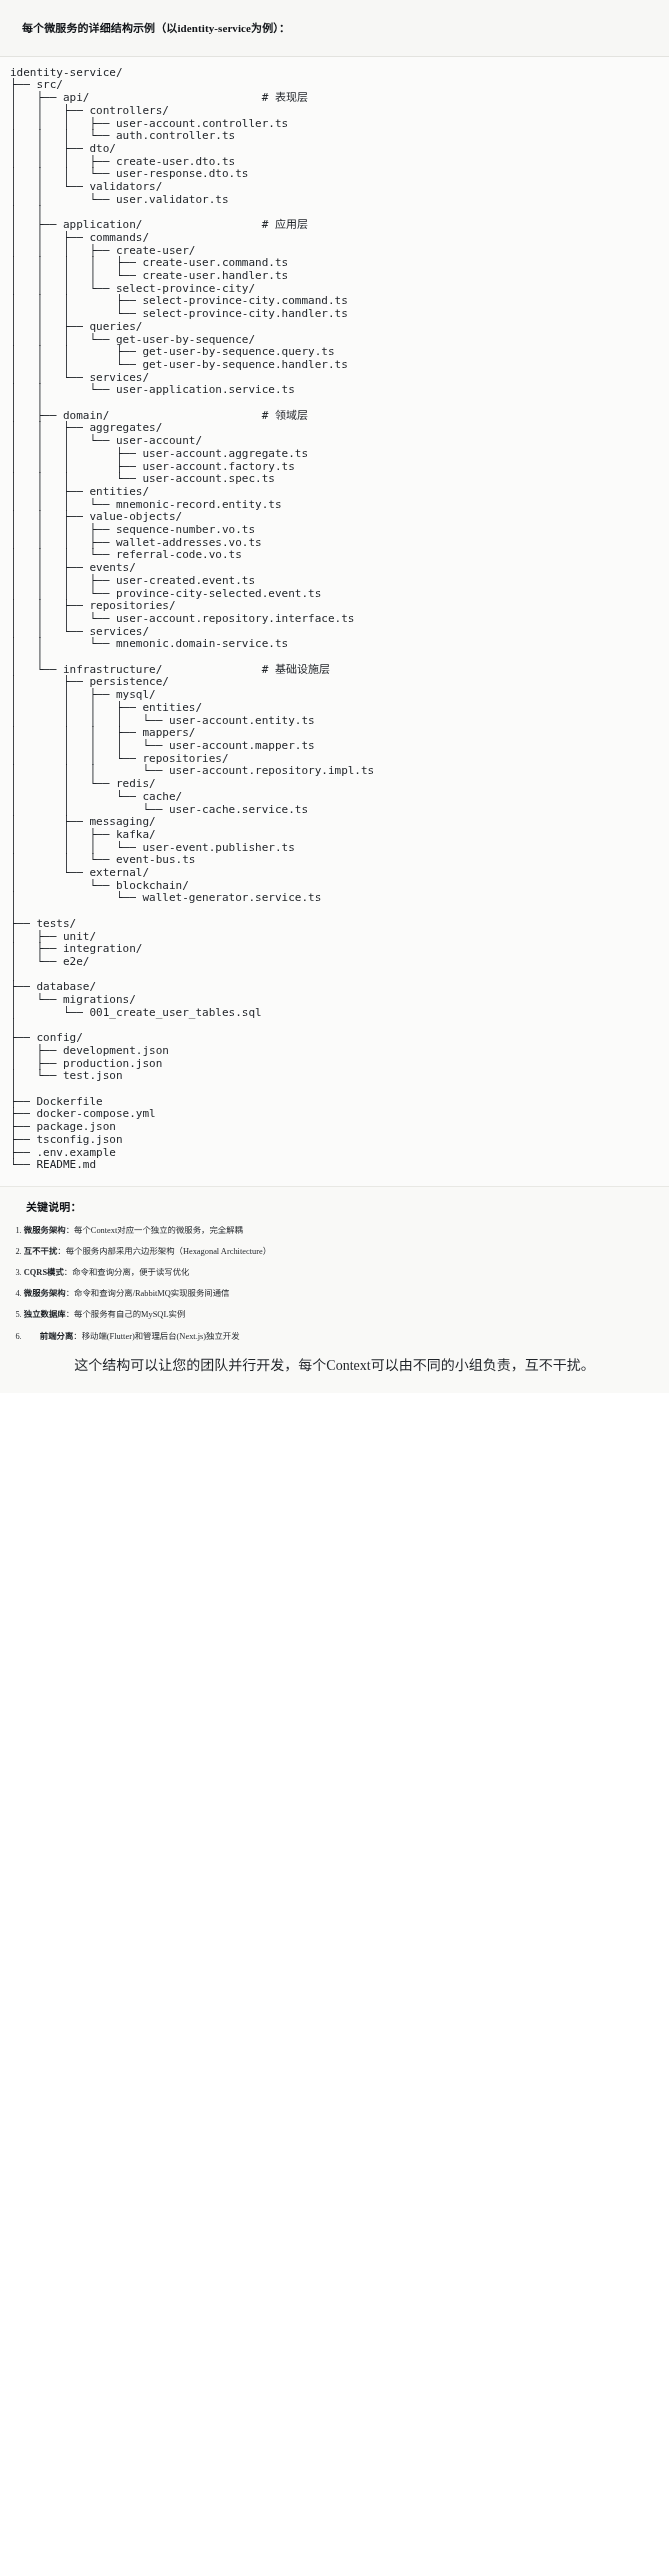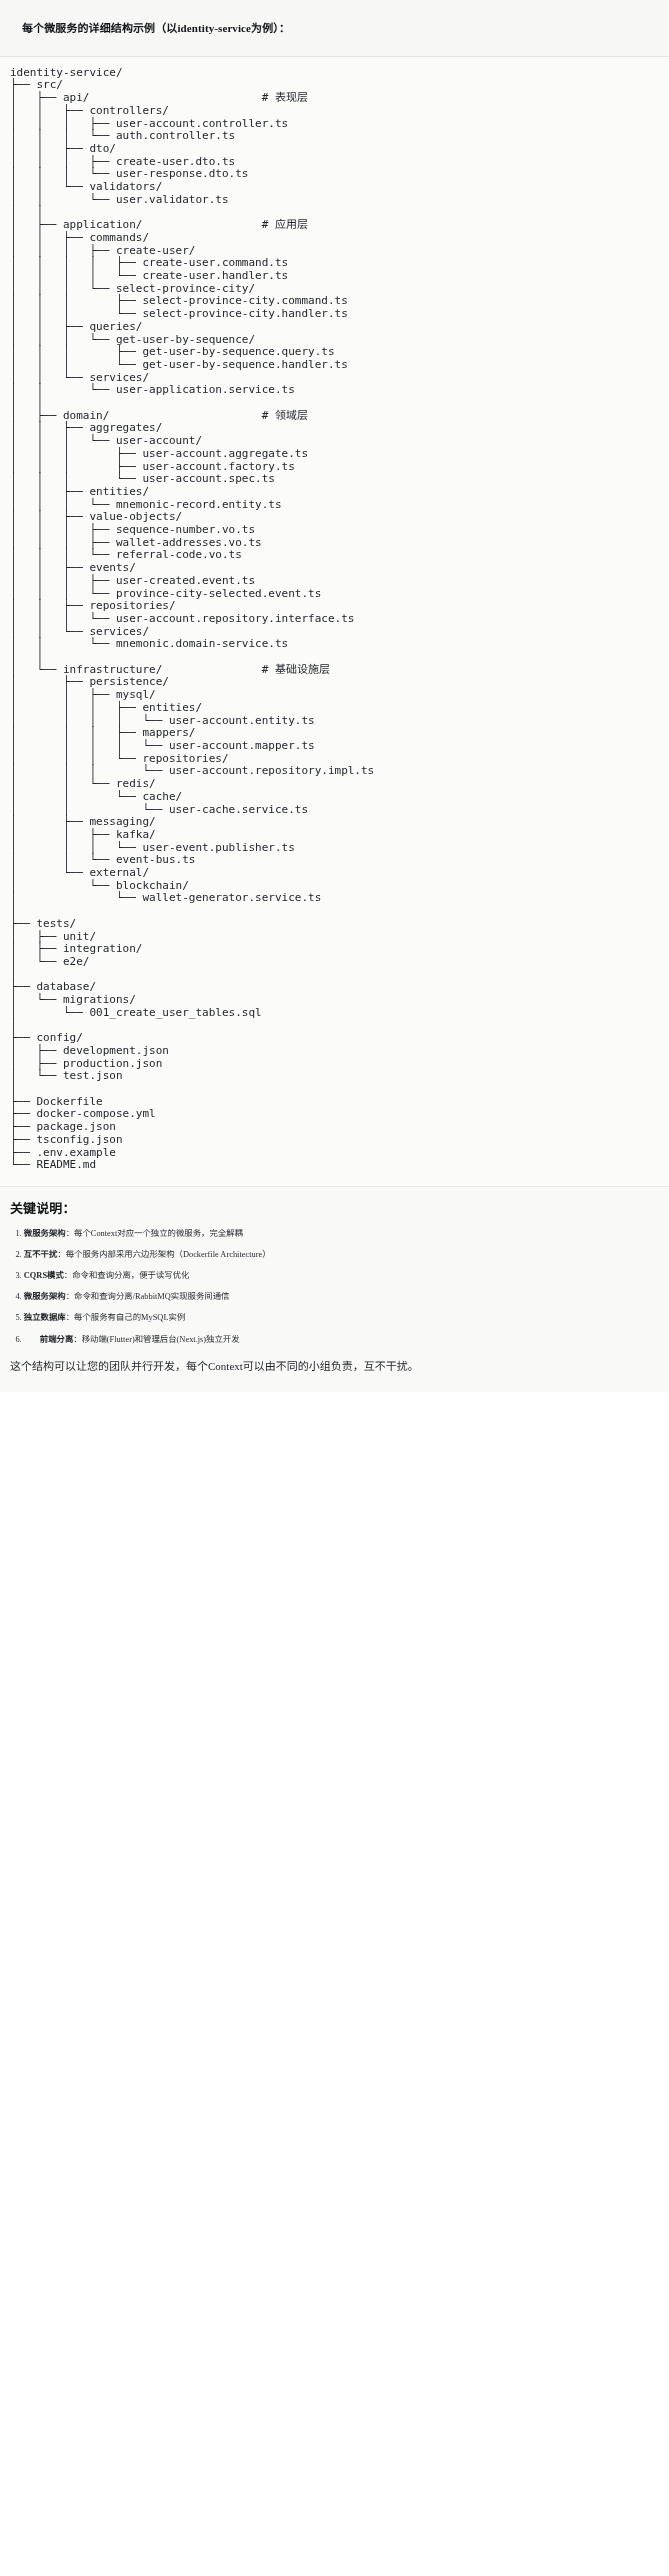--- a/index.html
+++ b/index.html
@@ -50,22 +50,22 @@
     tab-size: 4;
   }
 
   
   .notes {
     background: #f9f9f7;
     padding: 11.3px 10px 12.5px 10px;
     box-sizing: border-box;
   }
   .notes h2 {
-    margin: 0 0 10px 0;
-    font-size: 13px;
+    margin: 0 0 10px 16px;
+    font-size: 11px;
     font-weight: 700;
     color: #111418;
     font-family: "Liberation Serif", "DejaVu Serif", serif;
     letter-spacing: 0.1px;
   }
   ol.note-list {
     margin: 0 0 12px 0;
     padding: 0 0 0 13.8px;
     list-style: decimal;
   }
@@ -79,24 +79,25 @@
   ol.note-list li:last-child { margin-bottom: 0; padding-left: 16px; }
   ol.note-list li .lead {
     font-weight: 700;
     font-family: "Liberation Serif", "DejaVu Serif", serif;
   }
   ol.note-list li .rest {
     font-weight: 400;
   }
   .closing {
     margin: 10px 0 4px 0;
-    font-size: 11px;
+    font-size: 14px;
     line-height: 1.6;
     color: #1f2328;
     font-family: "Liberation Serif", "DejaVu Serif", serif;
+    text-align: center;
   }
 </style>
 </head>
 <body>
 
 <div class="title-banner">
   <h1>每个微服务的详细结构示例（以identity-service为例）：</h1>
 </div>
 
 <div class="code-block">
@@ -190,21 +191,21 @@
 </div>
 
 <div class="notes">
   <h2>关键说明：</h2>
 
   <ol class="note-list">
     <li>
       <span class="lead">微服务架构</span><span class="rest">：每个Context对应一个独立的微服务，完全解耦</span>
     </li>
     <li>
-      <span class="lead">互不干扰</span><span class="rest">：每个服务内部采用六边形架构（Dockerfile Architecture）</span>
+      <span class="lead">互不干扰</span><span class="rest">：每个服务内部采用六边形架构（Hexagonal Architecture）</span>
     </li>
     <li>
       <span class="lead">CQRS模式</span><span class="rest">：命令和查询分离，便于读写优化</span>
     </li>
     <li>
       <span class="lead">微服务架构</span><span class="rest">：命令和查询分离/RabbitMQ实现服务间通信</span>
     </li>
     <li>
       <span class="lead">独立数据库</span><span class="rest">：每个服务有自己的MySQL实例</span>
     </li>

